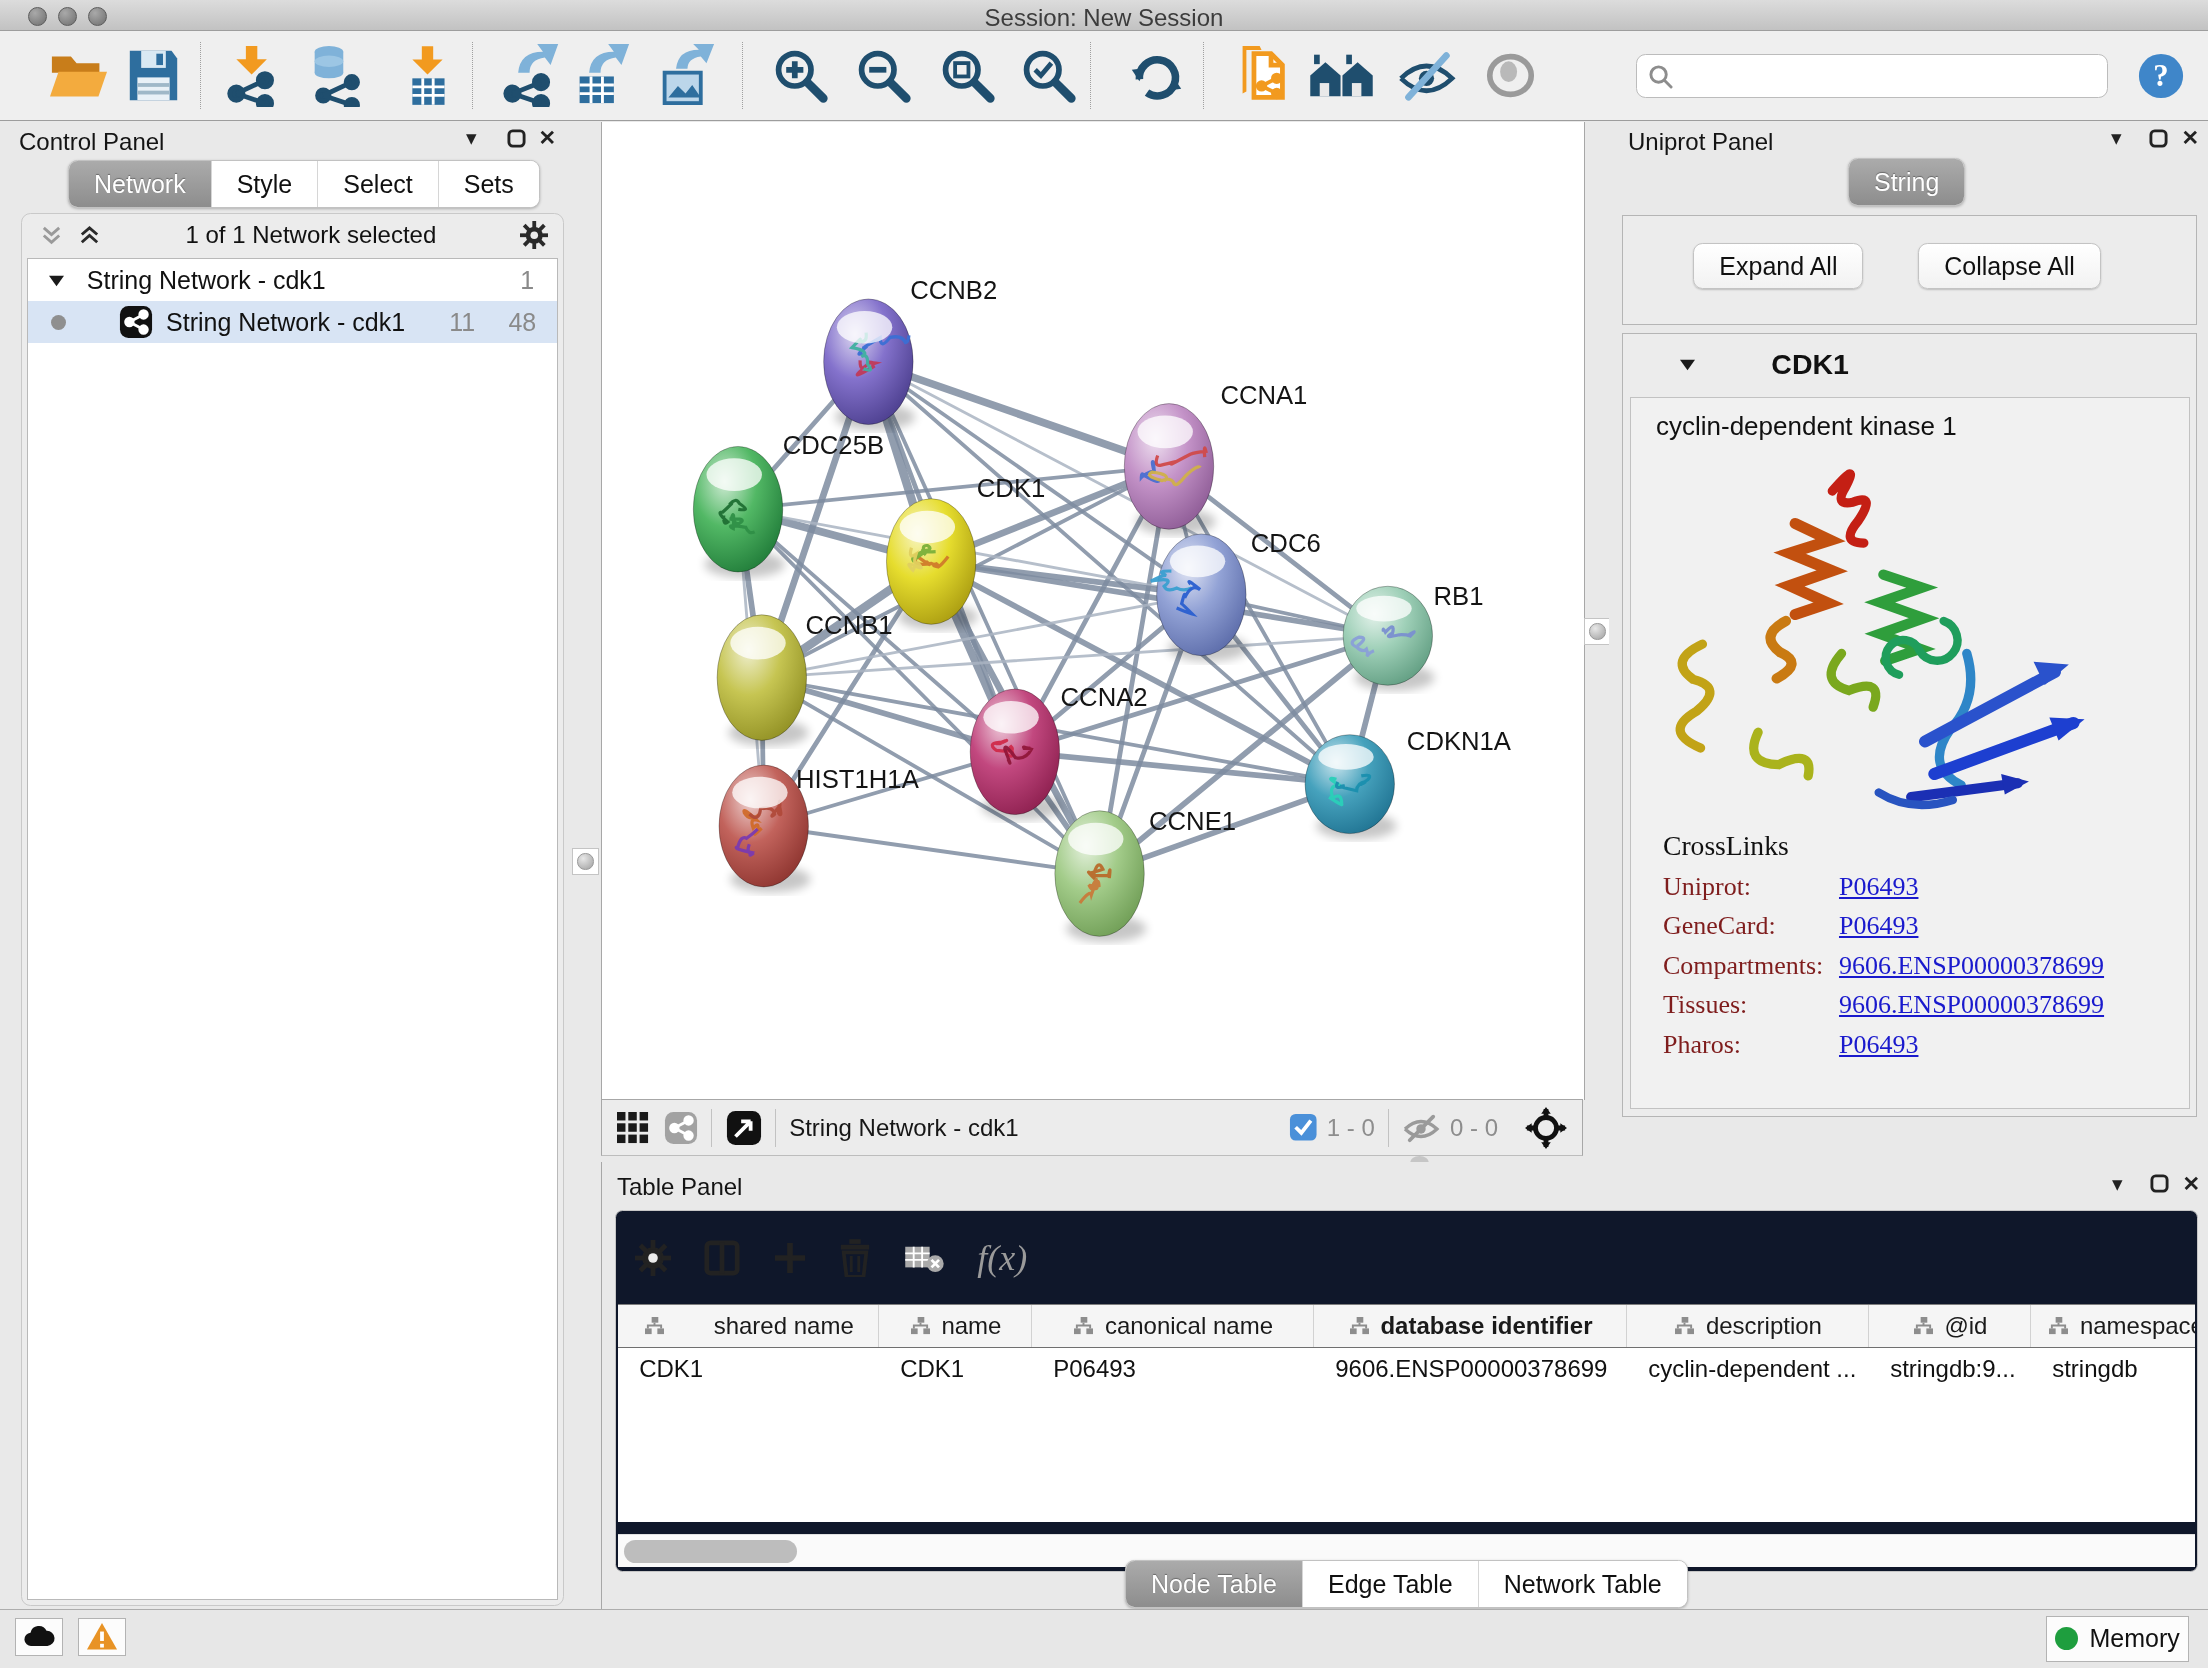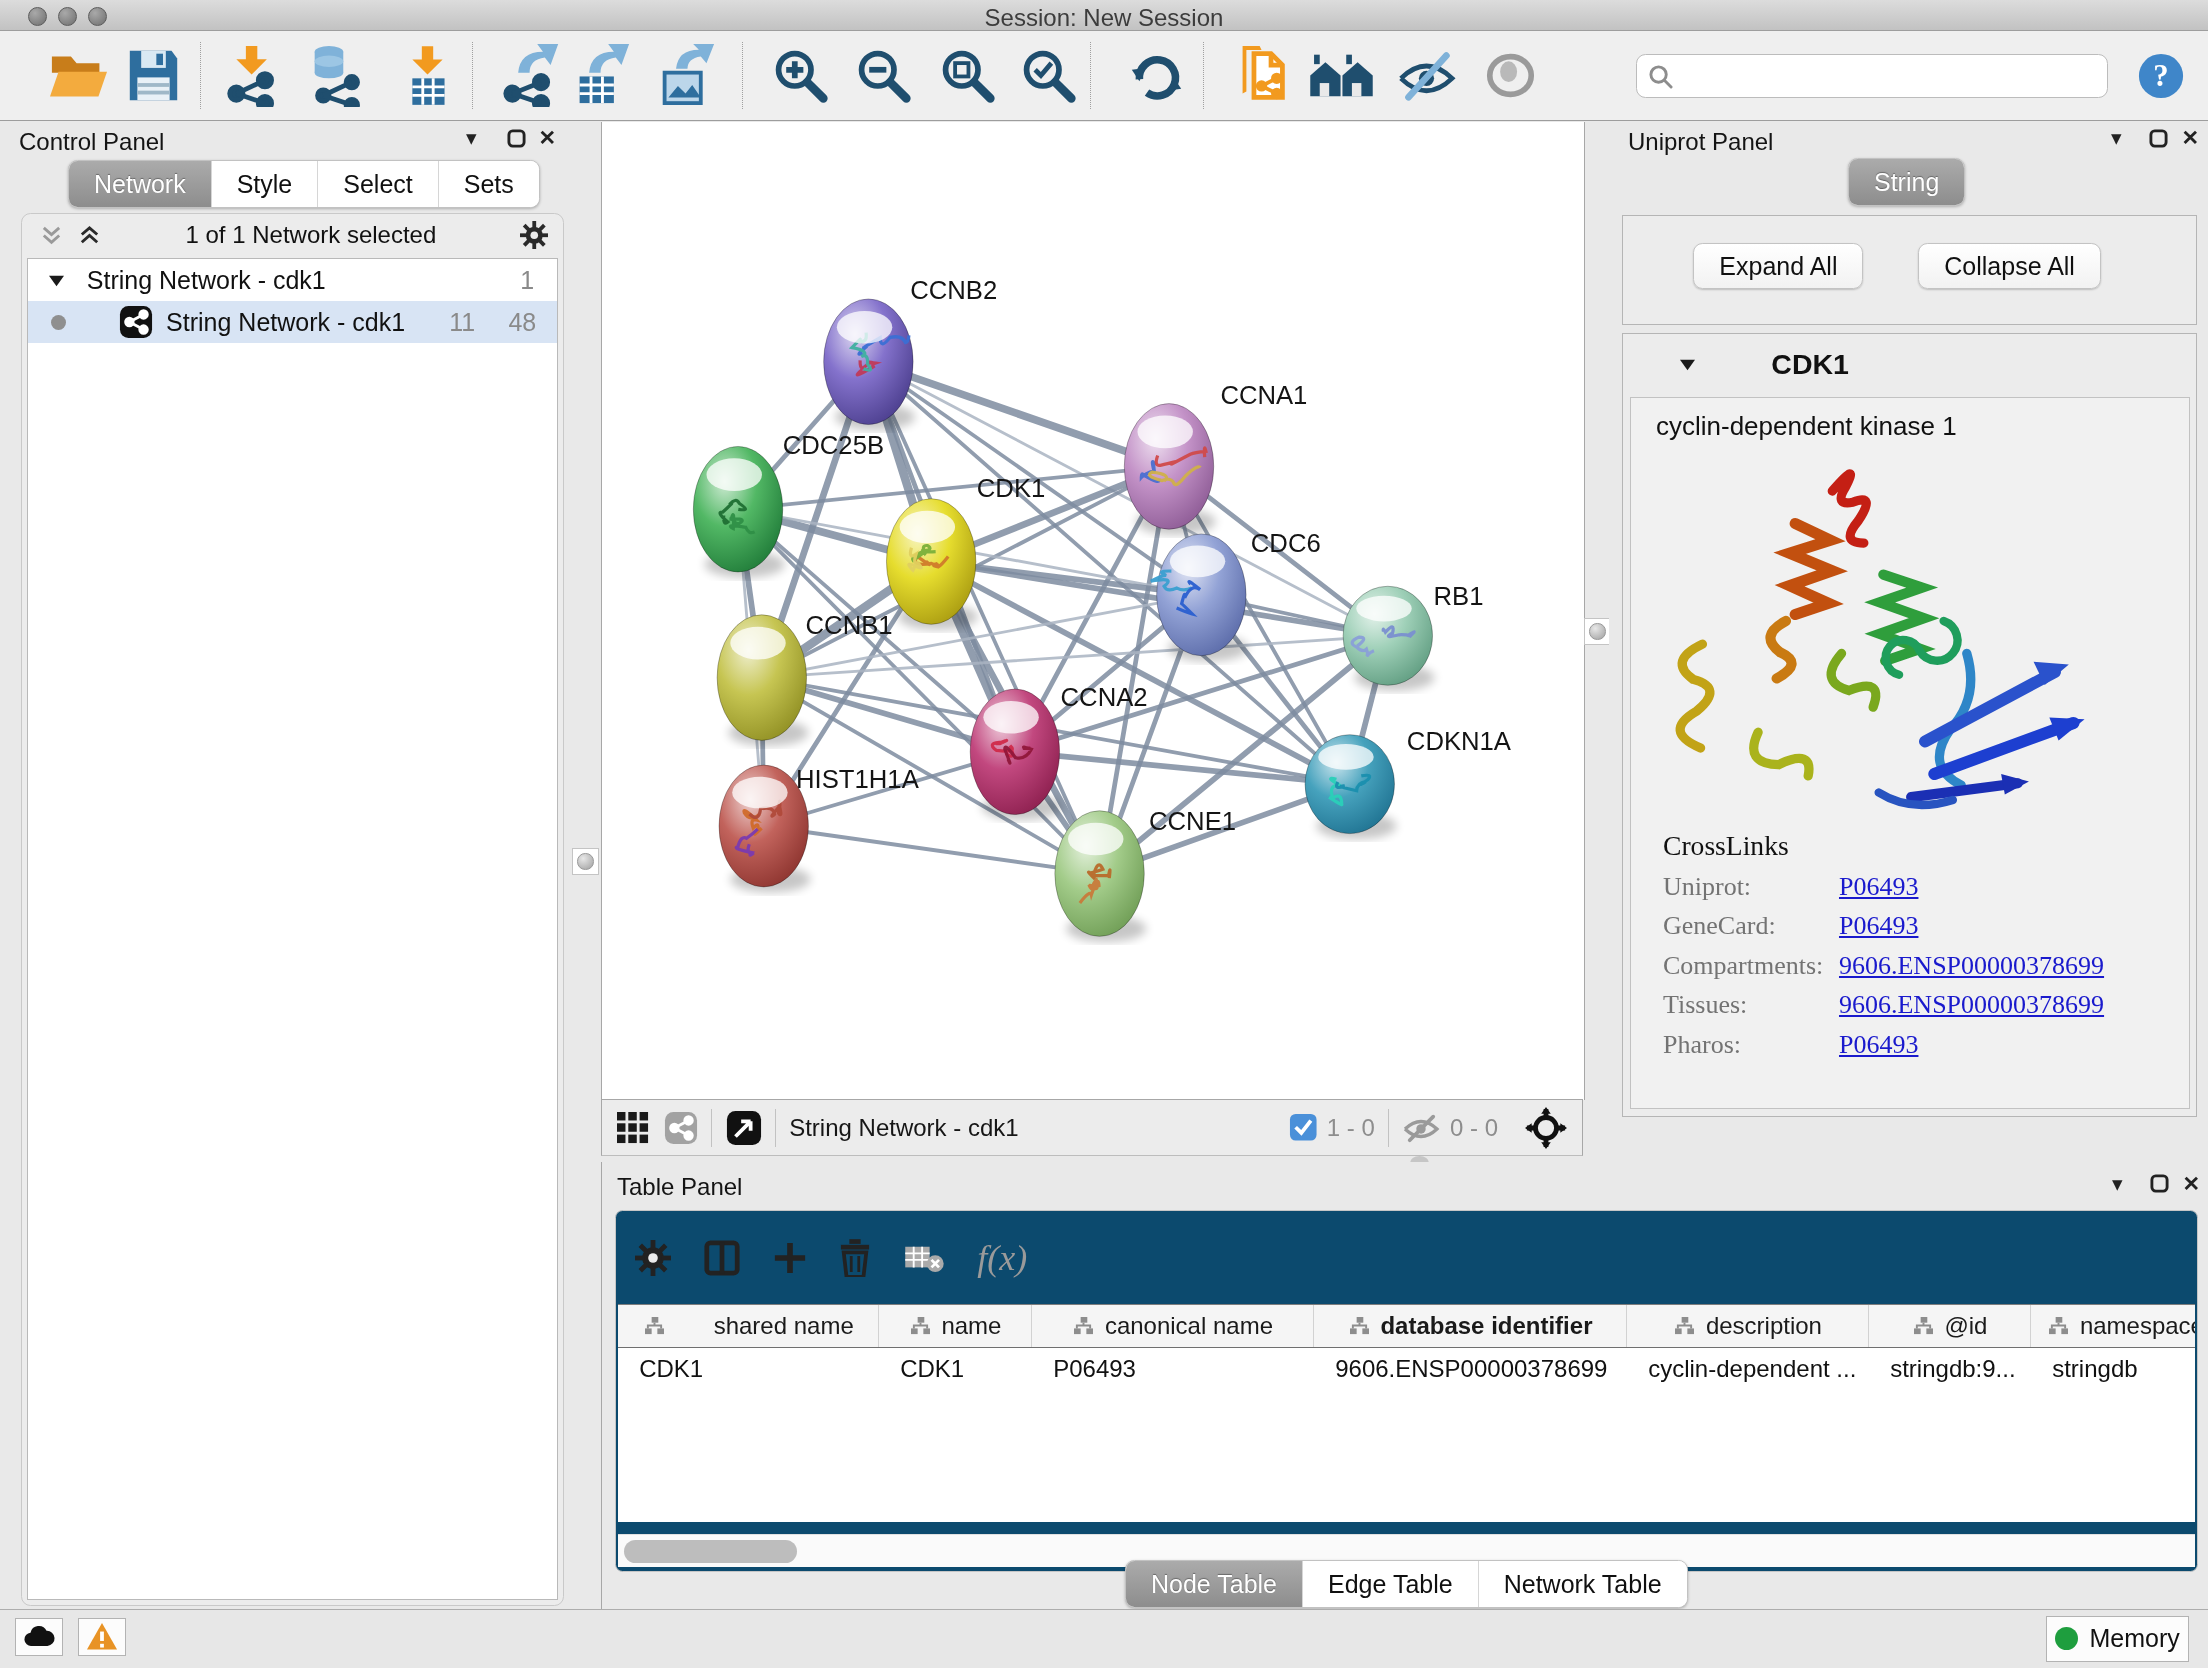--- a/index.html
+++ b/index.html
@@ -50,25 +50,25 @@
   .nt-sep{height:38px;border-left:1px solid #c2c2c2;margin:0 13.3px;}
   .nt-text{font-size:24px;color:#161616;}
   .nt-gray{font-size:24px;color:#8d8d8d;}
   
   .results-panel{position:absolute;left:1609px;top:122px;width:599px;height:1035px;background:#e9e9e9;}
   .rp-box{position:absolute;left:13.3px;width:573px;background:#ececec;border:1.9px solid #b5b5b5;}
   .btn{background:linear-gradient(#ffffff,#f2f2f2);border:1px solid #c3c3c3;border-radius:9.5px;
     font-size:25px;color:#101010;padding:7.6px 25px;box-shadow:0 1px 1.9px rgba(0,0,0,.2);}
   .xl{font-family:"Liberation Serif",serif;}
   .xl-row{display:flex;font-size:26px;margin:9.5px 0 9.5px 32px;}
-  .xl-label{width:176px;color:#737373;}
+  .xl-label{width:176px;color:#7f1d1d;}
   .xl-link{color:#1a1acd;text-decoration:underline;}
   
   .table-panel{position:absolute;left:601px;top:1162px;width:1607px;height:447px;background:#e9e9e9;border-left:1.9px solid #a7a7a7;}
-  .tp-box{position:absolute;left:13.3px;top:48px;width:1581px;height:360px;background:#0c4a6e;
+  .tp-box{position:absolute;left:13.3px;top:48px;width:1581px;height:360px;background:#0f172a;
     border:1px solid #c6c6c6;border-radius:7.6px;}
   .tp-toolbar{position:absolute;left:19px;top:13.3px;height:68px;display:flex;align-items:center;gap:32px;}
   .tbl{position:absolute;left:1.9px;top:93px;width:1577px;height:217px;background:#fff;
     border-top:1.9px solid #7d7d7d;overflow:hidden;}
   .tbl-header{display:flex;background:#f5f5f5;border-bottom:1.9px solid #6f6f6f;height:42px;}
   .th{display:flex;align-items:center;justify-content:center;gap:9.5px;font-size:24px;color:#1a1a1a;
       border-right:1px solid #d2d2d2;box-sizing:border-box;overflow:hidden;flex:0 0 auto;}
   .tbl-row{display:flex;height:42px;align-items:center;}
   .td{padding-left:21px;font-size:24px;color:#111;box-sizing:border-box;overflow:hidden;white-space:nowrap;flex:0 0 auto;}
   .hscroll{position:absolute;left:1.9px;top:323px;width:1577px;height:32px;background:#fafafa;border-top:1px solid #e0e0e0;}

